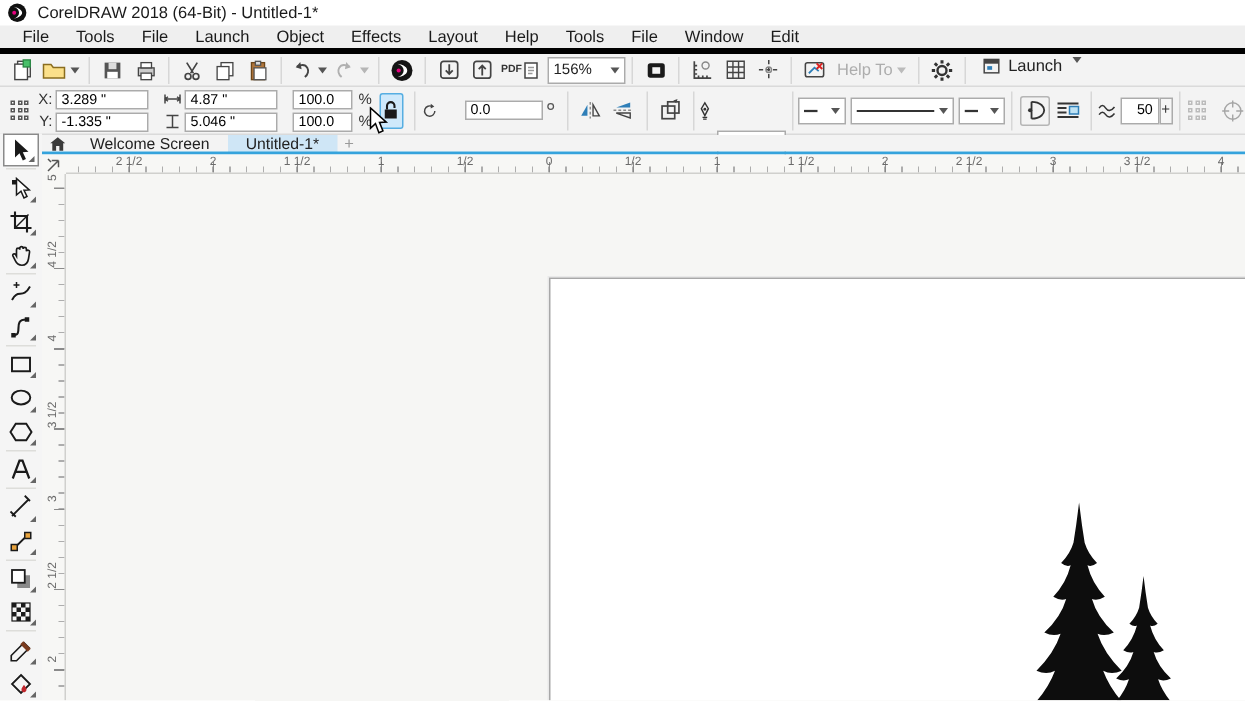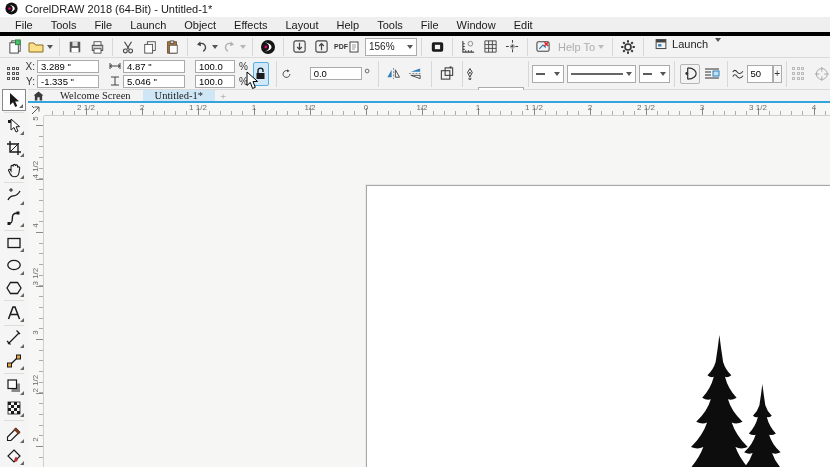--- a/index.html
+++ b/index.html
@@ -41,21 +41,21 @@
   input.fld { height:13px; border:1px solid #ababab; background:#fff; font-size:9.5px; font-family:"Liberation Sans",sans-serif; padding:0 3px; }
   .fld.w62 { width:62px; } .fld.w40 { width:40px; } .fld.w52 { width:52px; } .fld.w26 { width:26px; }
   .pct { font-size:10px; color:#333; margin-left:2px; }
   .lockbtn { width:20px; height:24px; border:1px solid #56aee2; background:#cfe9fb; border-radius:2px; display:flex; align-items:center; justify-content:center; margin:0 3px; }
   .dotgrid { width:14px; height:14px; margin:0 4px 0 2px; display:grid; grid-template-columns:repeat(3,1fr); gap:1.5px; }
   .dotgrid i { width:3px; height:3px; border:1px solid #555; background:#fff; }
   .spin { width:11px; height:18px; border:1px solid #ababab; background:#f6f6f6; display:flex; align-items:center; justify-content:center; font-size:10px; color:#333; }
   .faded-grid { opacity:.35; }
 
   
-  .tabbar { position:absolute; left:28px; top:90px; width:802px; height:11px; background:#f3f3f3; display:flex; align-items:center;font-family:Liberation Serif, serif; }
+  .tabbar { position:absolute; left:28px; top:90px; width:802px; height:11px; background:#f3f3f3; display:flex; align-items:center; }
   .tabbar-underline { position:absolute; left:28px; top:101px; width:802px; height:2px; background:#35a3dc; }
   .home-btn { width:20px; height:11px; display:flex; align-items:center; justify-content:center; }
   .tab { height:12px; padding:0 12px; display:flex; align-items:center; font-size:10.5px; color:#222; }
   .tab.active { background:#cfe6f6; }
   .newtab { width:16px; text-align:center; color:#9a9a9a; font-size:11px; }
 
   
   .ruler-corner { position:absolute; left:28px; top:103px; width:16px; height:13px; background:#f7f7f5; display:flex; align-items:center; justify-content:center; }
   .h-ruler { position:absolute; left:44px; top:103px; width:786px; height:13px;
     background:
@@ -481,21 +481,21 @@
     <div class="tbtn">
         <svg width="16" height="14" viewBox="0 0 16 14">
           <path d="M1,2 h14 M1,5 h6 M1,8 h6 M1,11 h14" stroke="#333" stroke-width="1.2"></path>
           <rect x="9" y="4" width="6" height="5" fill="#bfe3f5" stroke="#2f7fb8"></rect>
         </svg>
       </div>
     <span class="vsep tall"></span>
     <svg width="15" height="13" viewBox="0 0 16 14">
         <path d="M1,5 C3,2 5,2 7,5 S12,8 15,4 M1,11 C3,8 5,8 7,11 S12,14 15,10" fill="none" stroke="#333" stroke-width="1.4"></path>
       </svg>
-    <input class="fld w26" style="margin-left: 3px; height: 18px;" value="50">
+    <input class="fld w26" style="margin-left: 3px; height: 18px; text-align: right;" value="50">
     <div class="spin">+</div>
     <span class="vsep tall"></span>
     <div class="dotgrid faded-grid">
         <i></i>
         <i></i>
         <i></i>
         <i></i>
         <i></i>
         <i></i>
         <i></i>

